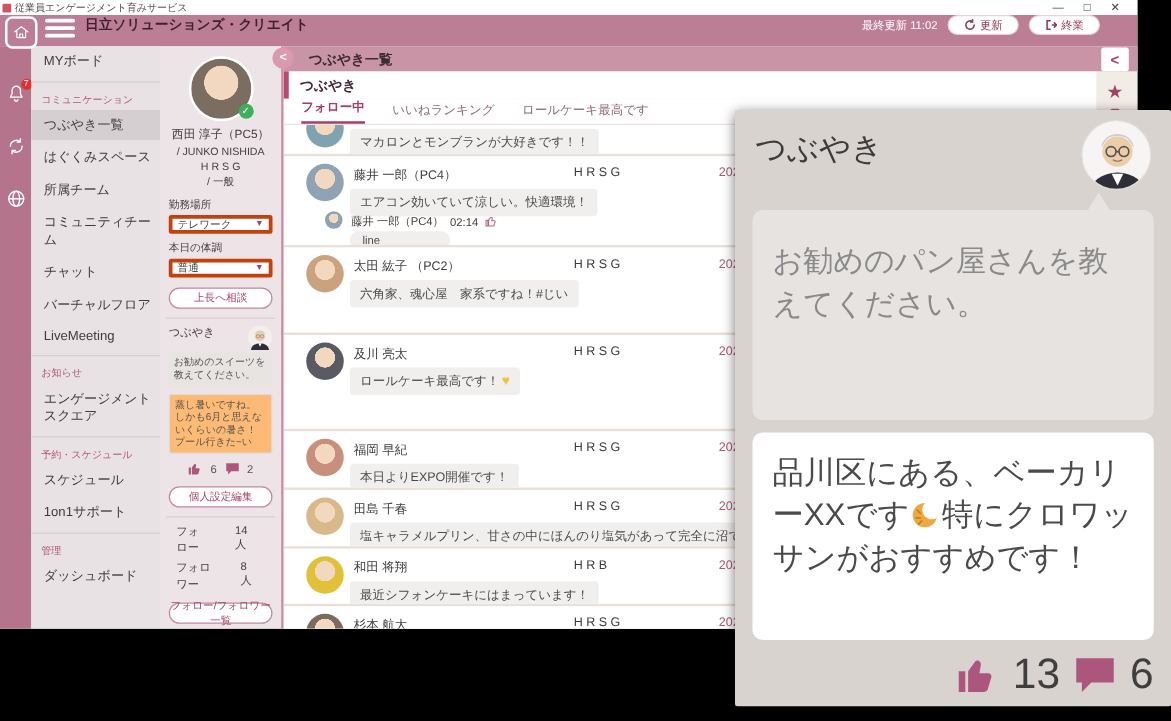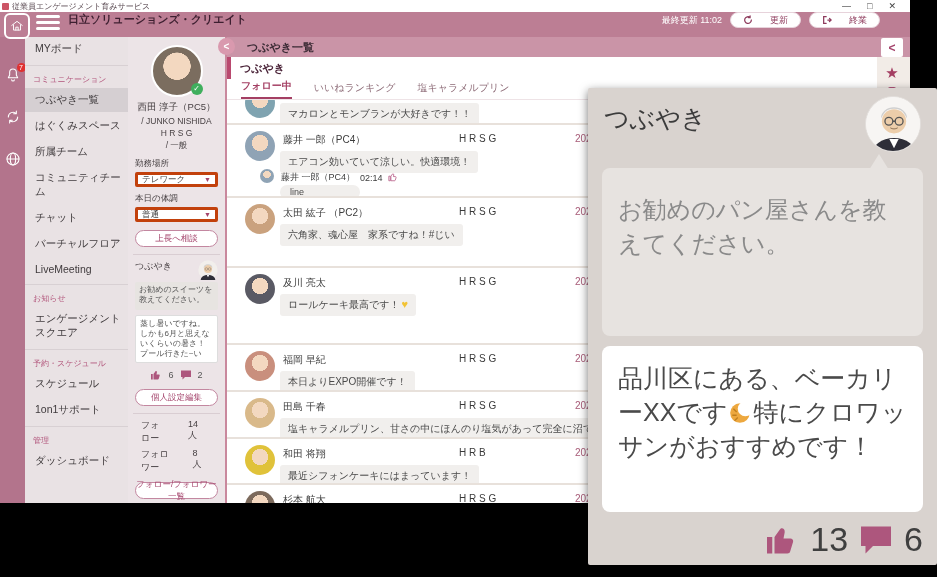--- a/index.html
+++ b/index.html
@@ -19,21 +19,21 @@
   .hdr { position:absolute; left:0; top:12px; width:100%; height:25px; background:#bc7e94;
     display:flex; align-items:flex-start; }
   .home-btn { position:absolute; left:4px; top:1px; width:26px; height:26px; border:2px solid #fff;
     border-radius:6px; display:flex; align-items:center; justify-content:center; z-index:5; }
   .burger { margin-left:36px; width:24px; height:20px; display:flex; flex-direction:column; justify-content:center; gap:3px; }
   .burger i { display:block; height:3px; background:#fff; border-radius:2px; }
   .hdr-title { margin-left:8px; font-size:11px; font-weight:bold; color:#3d1f30; }
   .hdr-right { margin-left:auto; display:flex; align-items:center; gap:8px; margin-right:30px; }
   .upd-lbl { color:#fff; font-size:9px; }
   .pill-btn { background:#fff; border:1px solid #e7d3db; border-radius:9px; height:16px; padding:0 12px;
-    font-size:9px; color:#8e3a5c; display:flex; align-items:center; gap:17px; }
+    font-size:9px; color:#8e3a5c; display:flex; align-items:center; gap:3px; }
 
   .rail { position:absolute; left:0; top:37px; width:25px; height:466px; background:#b3748c;
     display:flex; flex-direction:column; align-items:center; padding-top:30px; gap:26px; }
   .rail .ric { position:relative; width:16px; height:16px; }
   .badge { position:absolute; right:-5px; top:-4px; min-width:9px; height:9px; background:#e03131;
     color:#fff; font-size:7px; border-radius:5px; display:flex; align-items:center; justify-content:center; padding:0 1px; }
 
   .nav { position:absolute; left:25px; top:37px; width:103px; height:466px; background:#e9e2e4; }
   .nav-item { font-size:10.5px; color:#3f3a3c; padding:5px 0 5px 10px; margin-bottom:2px; cursor:pointer; }
   .nav-item.active { background:#d5cfd2; }
@@ -53,21 +53,21 @@
   .pf-select { margin-top:2px; background:#fff; border:3px solid #c2410c; border-radius:2px; height:15px;
     display:flex; align-items:center; padding:0 4px; font-size:8.5px; color:#444; }
   .pf-select .caret { margin-left:auto; color:#a4436b; font-size:7px; }
   .pf-pill { margin-top:8px; width:100%; background:#fff; border:1px solid #c387a0; border-radius:9px;
     height:17px; font-size:8.5px; color:#a4436b; display:flex; align-items:center; justify-content:center; }
   .pf-sep { border-top:1px solid #d9cdd2; margin:7px -2px 5px; }
   .pf-tsb-row { display:flex; align-items:flex-start; }
   .mini-av { width:20px; height:20px; margin-left:auto; }
   .pf-qbox { margin-top:2px; background:#e7e4e1; border-radius:2px; padding:3px 4px; font-size:8px;
     color:#555; line-height:1.25; min-height:28px; }
-  .pf-abox { margin-top:5px; background:#ffffff; border:1px solid #ddd; border-radius:2px; padding:3px 4px;
+  .pf-abox { margin-top:5px; background:#fdba74; border:1px solid #ddd; border-radius:2px; padding:3px 4px;
     font-size:8px; color:#555; line-height:1.25; min-height:40px; }
   .pf-counts { display:flex; align-items:center; justify-content:center; gap:6px; margin-top:6px; font-size:9px; color:#555; }
   .pf-counts svg { width:12px; height:12px; }
   .pf-follow { display:flex; font-size:9px; margin-top:3px; padding:0 6px;gap:20px; }
   .pf-follow .v { margin-left:auto; margin-right:10px; }
 
   
   .main { position:absolute; left:227px; top:37px; width:683px; height:466px; background:#f2ece7; }
   .main-hd { position:relative; height:20px; background:#ca94a7; display:flex; align-items:center;
     padding-left:20px; font-size:11px; font-weight:bold; color:#3b2b35; }
@@ -280,21 +280,21 @@
 
     <div class="main">
       <div class="main-hd">
         <span class="back-circ">&lt;</span>
         <span>つぶやき一覧</span>
       </div>
       <div class="card-hd">つぶやき</div>
       <div class="tabs" id="tabs">
           <span class="tab active">フォロー中</span>
           <span class="tab">いいねランキング</span>
-          <span class="tab">塩キャラメルプリン</span>
+          <span class="tab">ロールケーキ最高です</span>
         </div>
       <div class="list" id="list">
           <div class="post partial">
             <div class="pav" style="--c: #7fa3b0;"></div>
             <div class="pbubble">マカロンとモンブランが大好きです！！</div>
           </div>
           <div class="post">
             <div class="pav" style="--c: #8fa3b5;"></div>
             <div class="pname">藤井 一郎（PC4）</div>
             <div class="pdept">H R S G</div>

